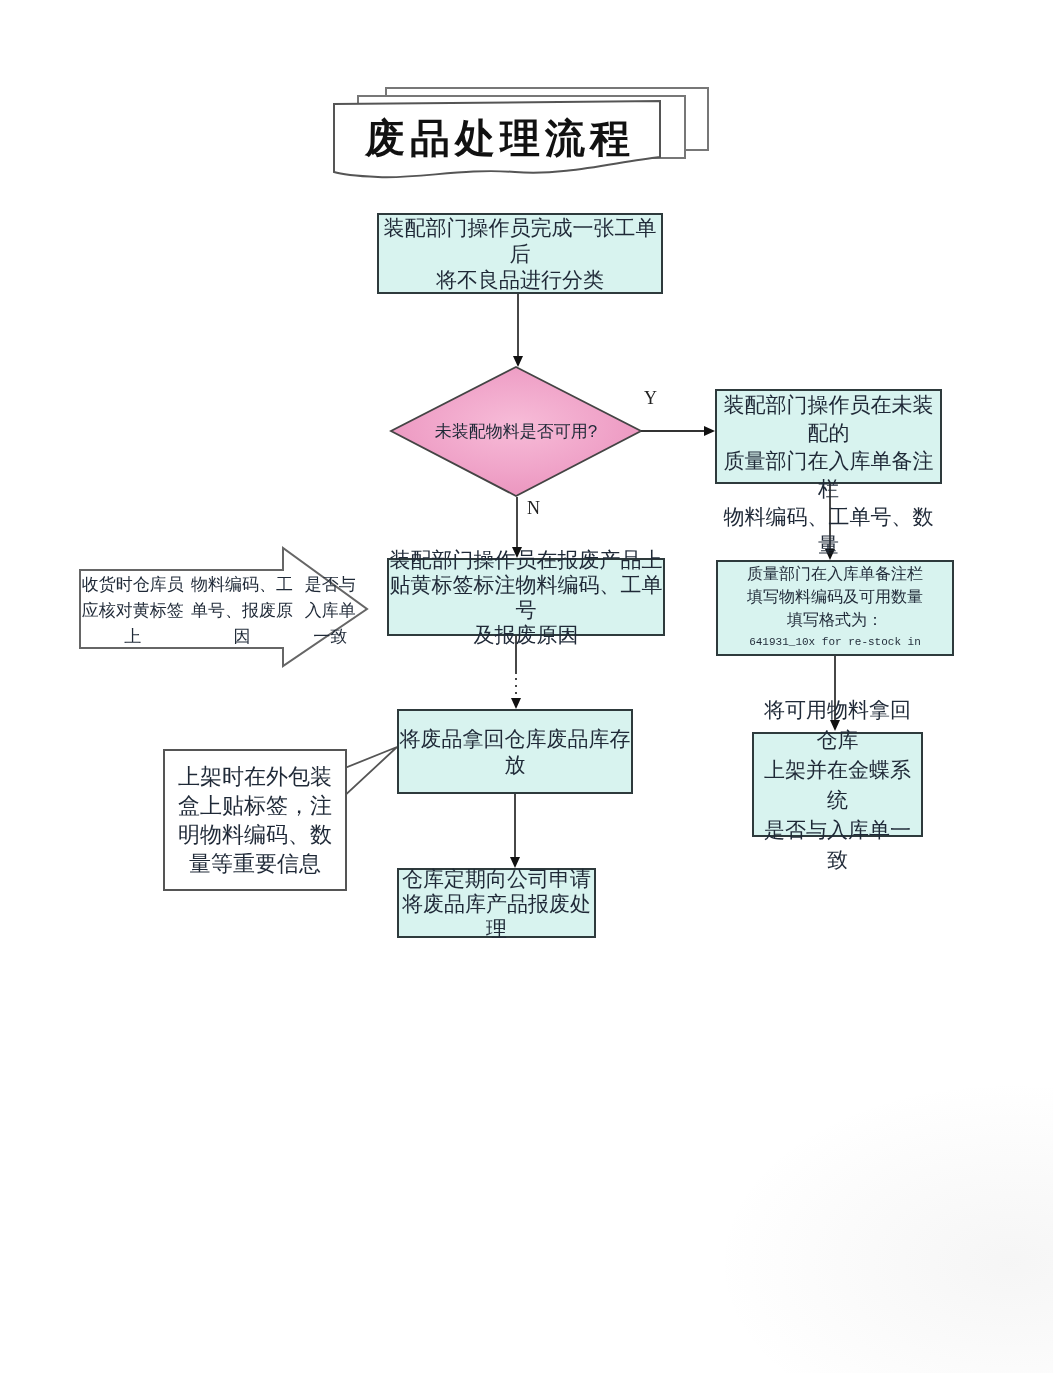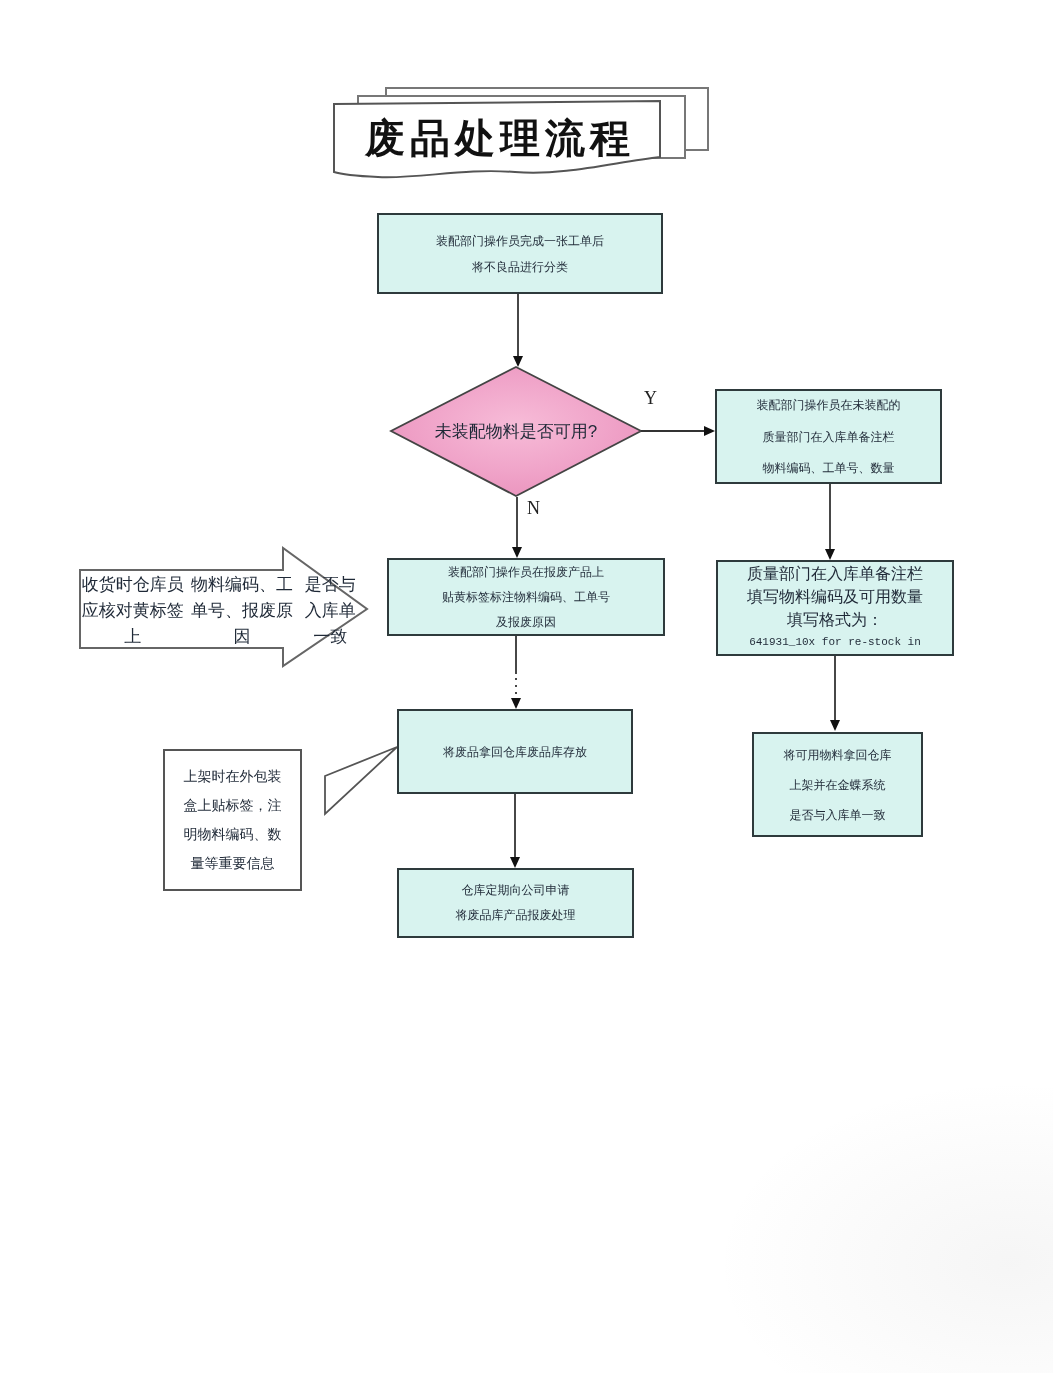--- a/index.html
+++ b/index.html
@@ -15,21 +15,21 @@
     overflow:hidden;
   }
   svg.layer{position:absolute;left:0;top:0;z-index:1;}
   .txt{position:absolute;z-index:2;}
 
   .node{
     position:absolute;z-index:2;box-sizing:border-box;
     background:var(--node-fill,#d8f3ef);
     border:2px solid var(--node-border,#2e3a3c);
     display:flex;flex-direction:column;justify-content:center;align-items:center;
-    text-align:center;font-size:12px;line-height:26px;
+    text-align:center;font-size:21px;line-height:26px;
   }
   .node span{display:block;}
   .plain{
     position:absolute;z-index:2;box-sizing:border-box;
     display:flex;flex-direction:row;justify-content:center;align-items:center;
     text-align:center;font-size:17px;line-height:26px;background:transparent;
   }
   .plain span{display:block;}
 
   .title{
@@ -38,29 +38,29 @@
     font-family:"Liberation Serif","DejaVu Serif",serif;
     font-weight:bold;font-size:40px;letter-spacing:5px;color:#111;
   }
 
   #node-start{left:377px;top:213px;width:286px;height:81px;}
   #node-white-label{left:715px;top:389px;width:227px;height:95px;line-height:28px;justify-content:space-between;}
   #node-quality{left:716px;top:560px;width:238px;height:96px;font-size:16px;line-height:23px;}
   #node-quality .mono{font-family:"Liberation Mono","DejaVu Sans Mono",monospace;font-size:11px;letter-spacing:0px;}
   #node-yellow-label{left:377px;top:558px;width:278px;height:78px;line-height:25px;margin-left:10px;}
   #node-store-scrap{left:397px;top:709px;width:236px;height:85px;}
-  #node-apply-scrap{left:397px;top:868px;width:237px;height:70px;line-height:25px;}
+  #node-apply-scrap{left:397px;top:868px;width:199px;height:70px;line-height:25px;}
   #node-restock{left:752px;top:732px;width:171px;height:105px;line-height:30px;}
 
   #note-shelf{
     position:absolute;z-index:2;box-sizing:border-box;
-    left:163px;top:749px;width:139px;height:142px;
+    left:163px;top:749px;width:184px;height:142px;
     background:#ffffff;border:2px solid #555;
     display:flex;flex-direction:column;justify-content:center;align-items:center;
-    text-align:center;font-size:14px;line-height:29px;
+    text-align:center;font-size:22px;line-height:29px;
   }
   #note-shelf span{display:block;}
 
   #note-receiving{left:78px;top:572px;width:286px;height:78px;line-height:26px;}
 
   #diamond-text{left:403px;top:420px;width:226px;text-align:center;font-size:17px;}
   .branch-label{
     position:absolute;z-index:2;
     font-family:"Liberation Serif","DejaVu Serif",serif;
     font-size:18px;color:#222;

